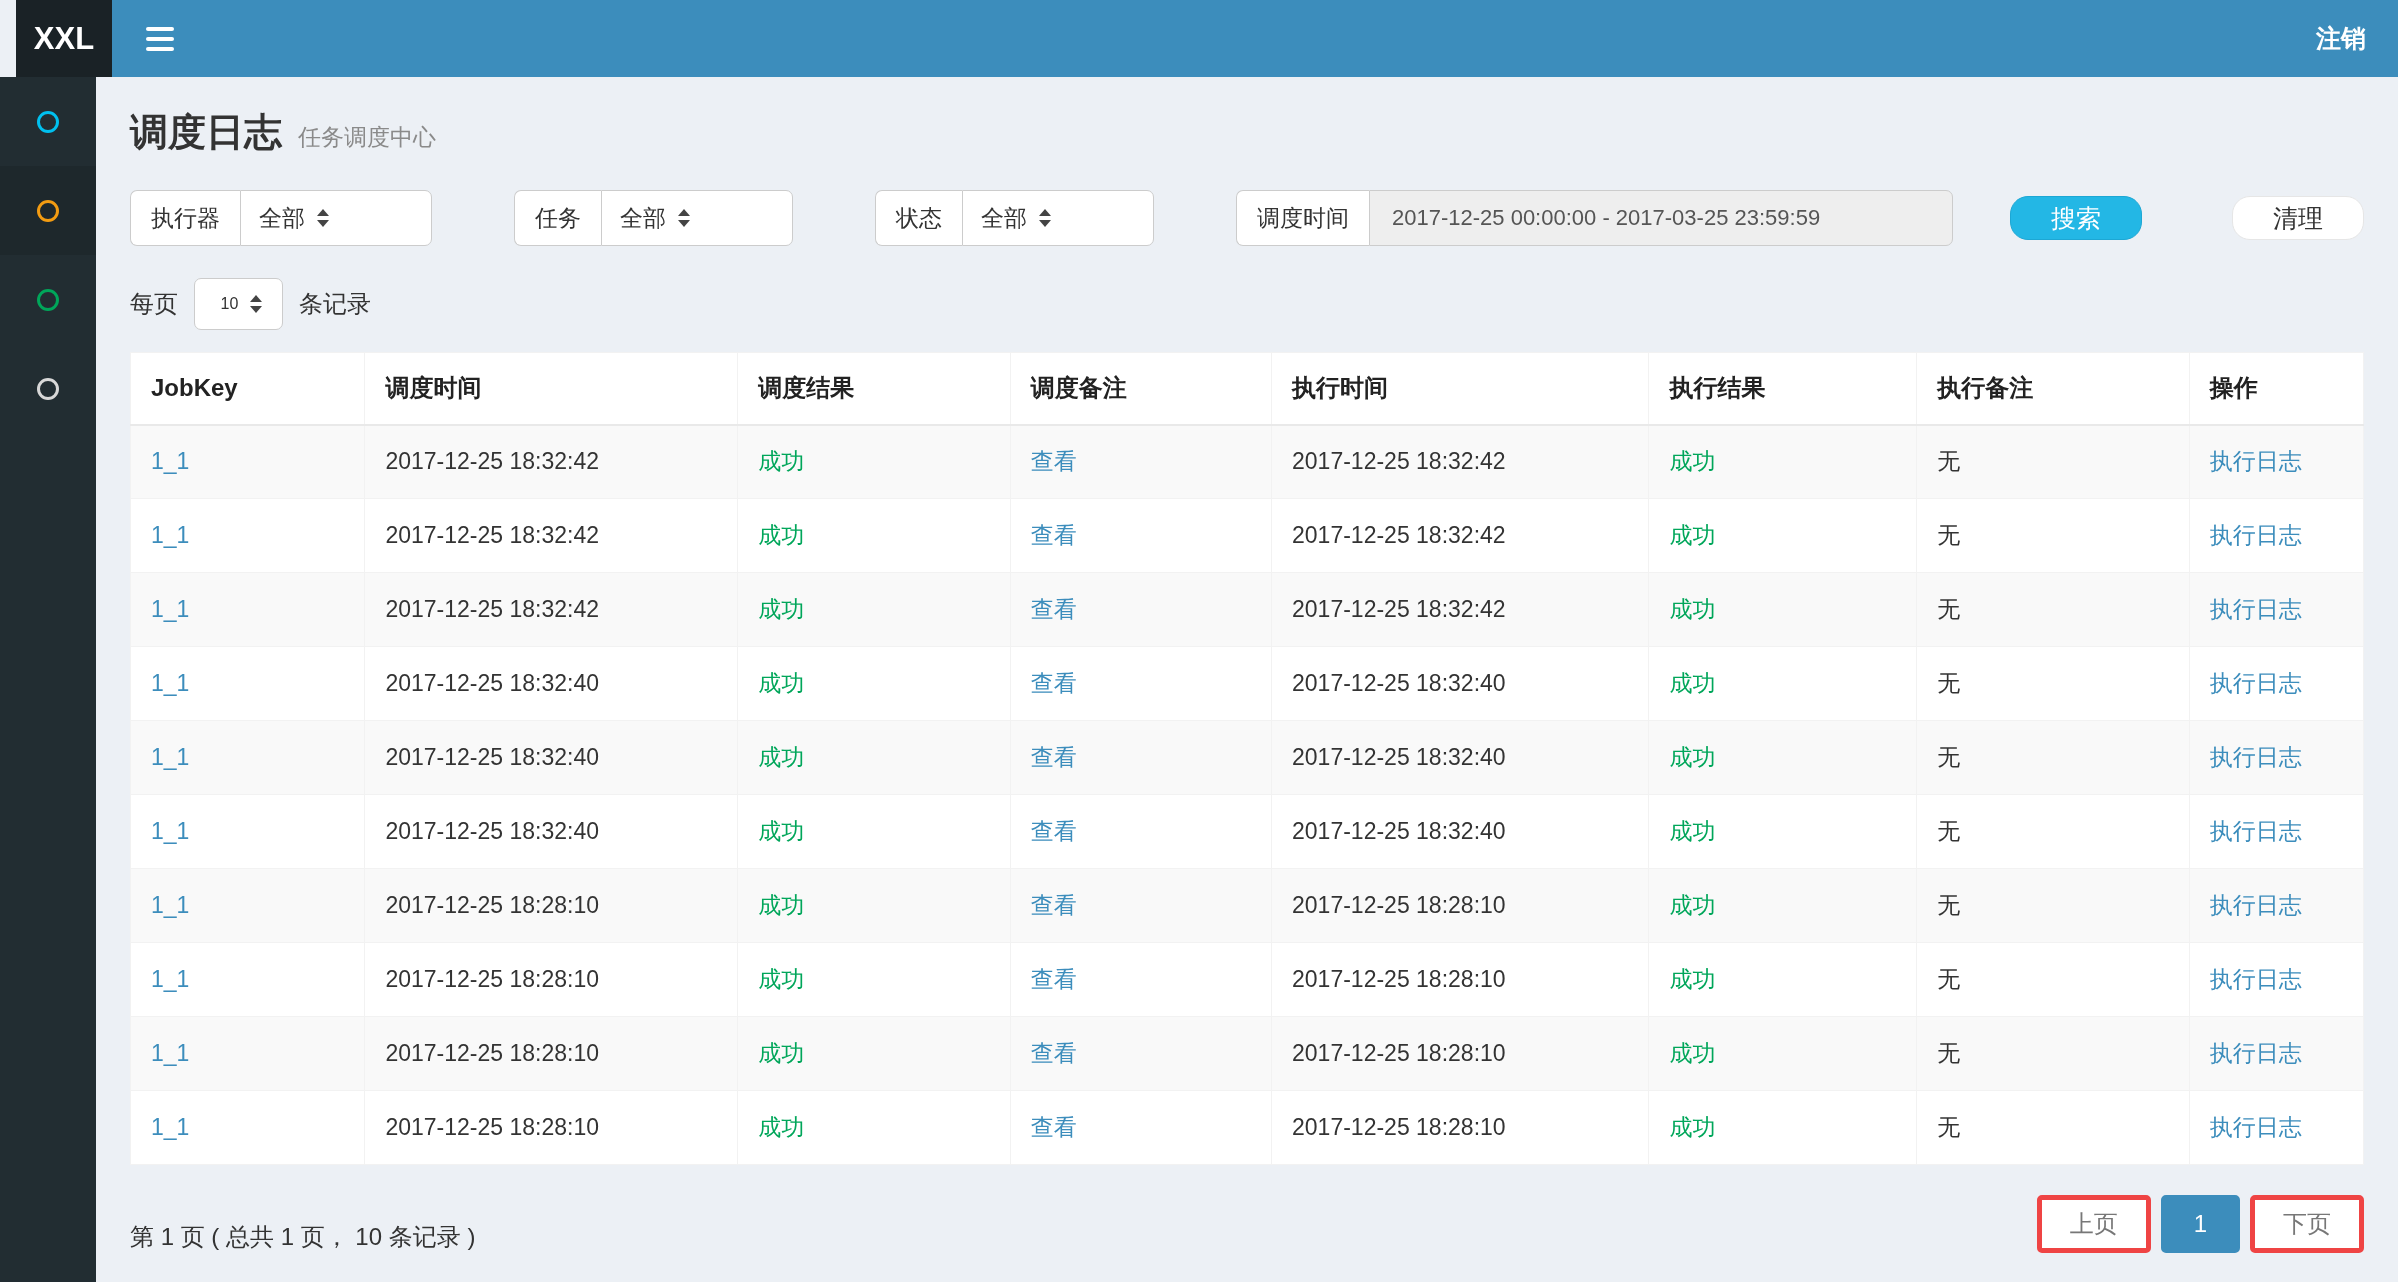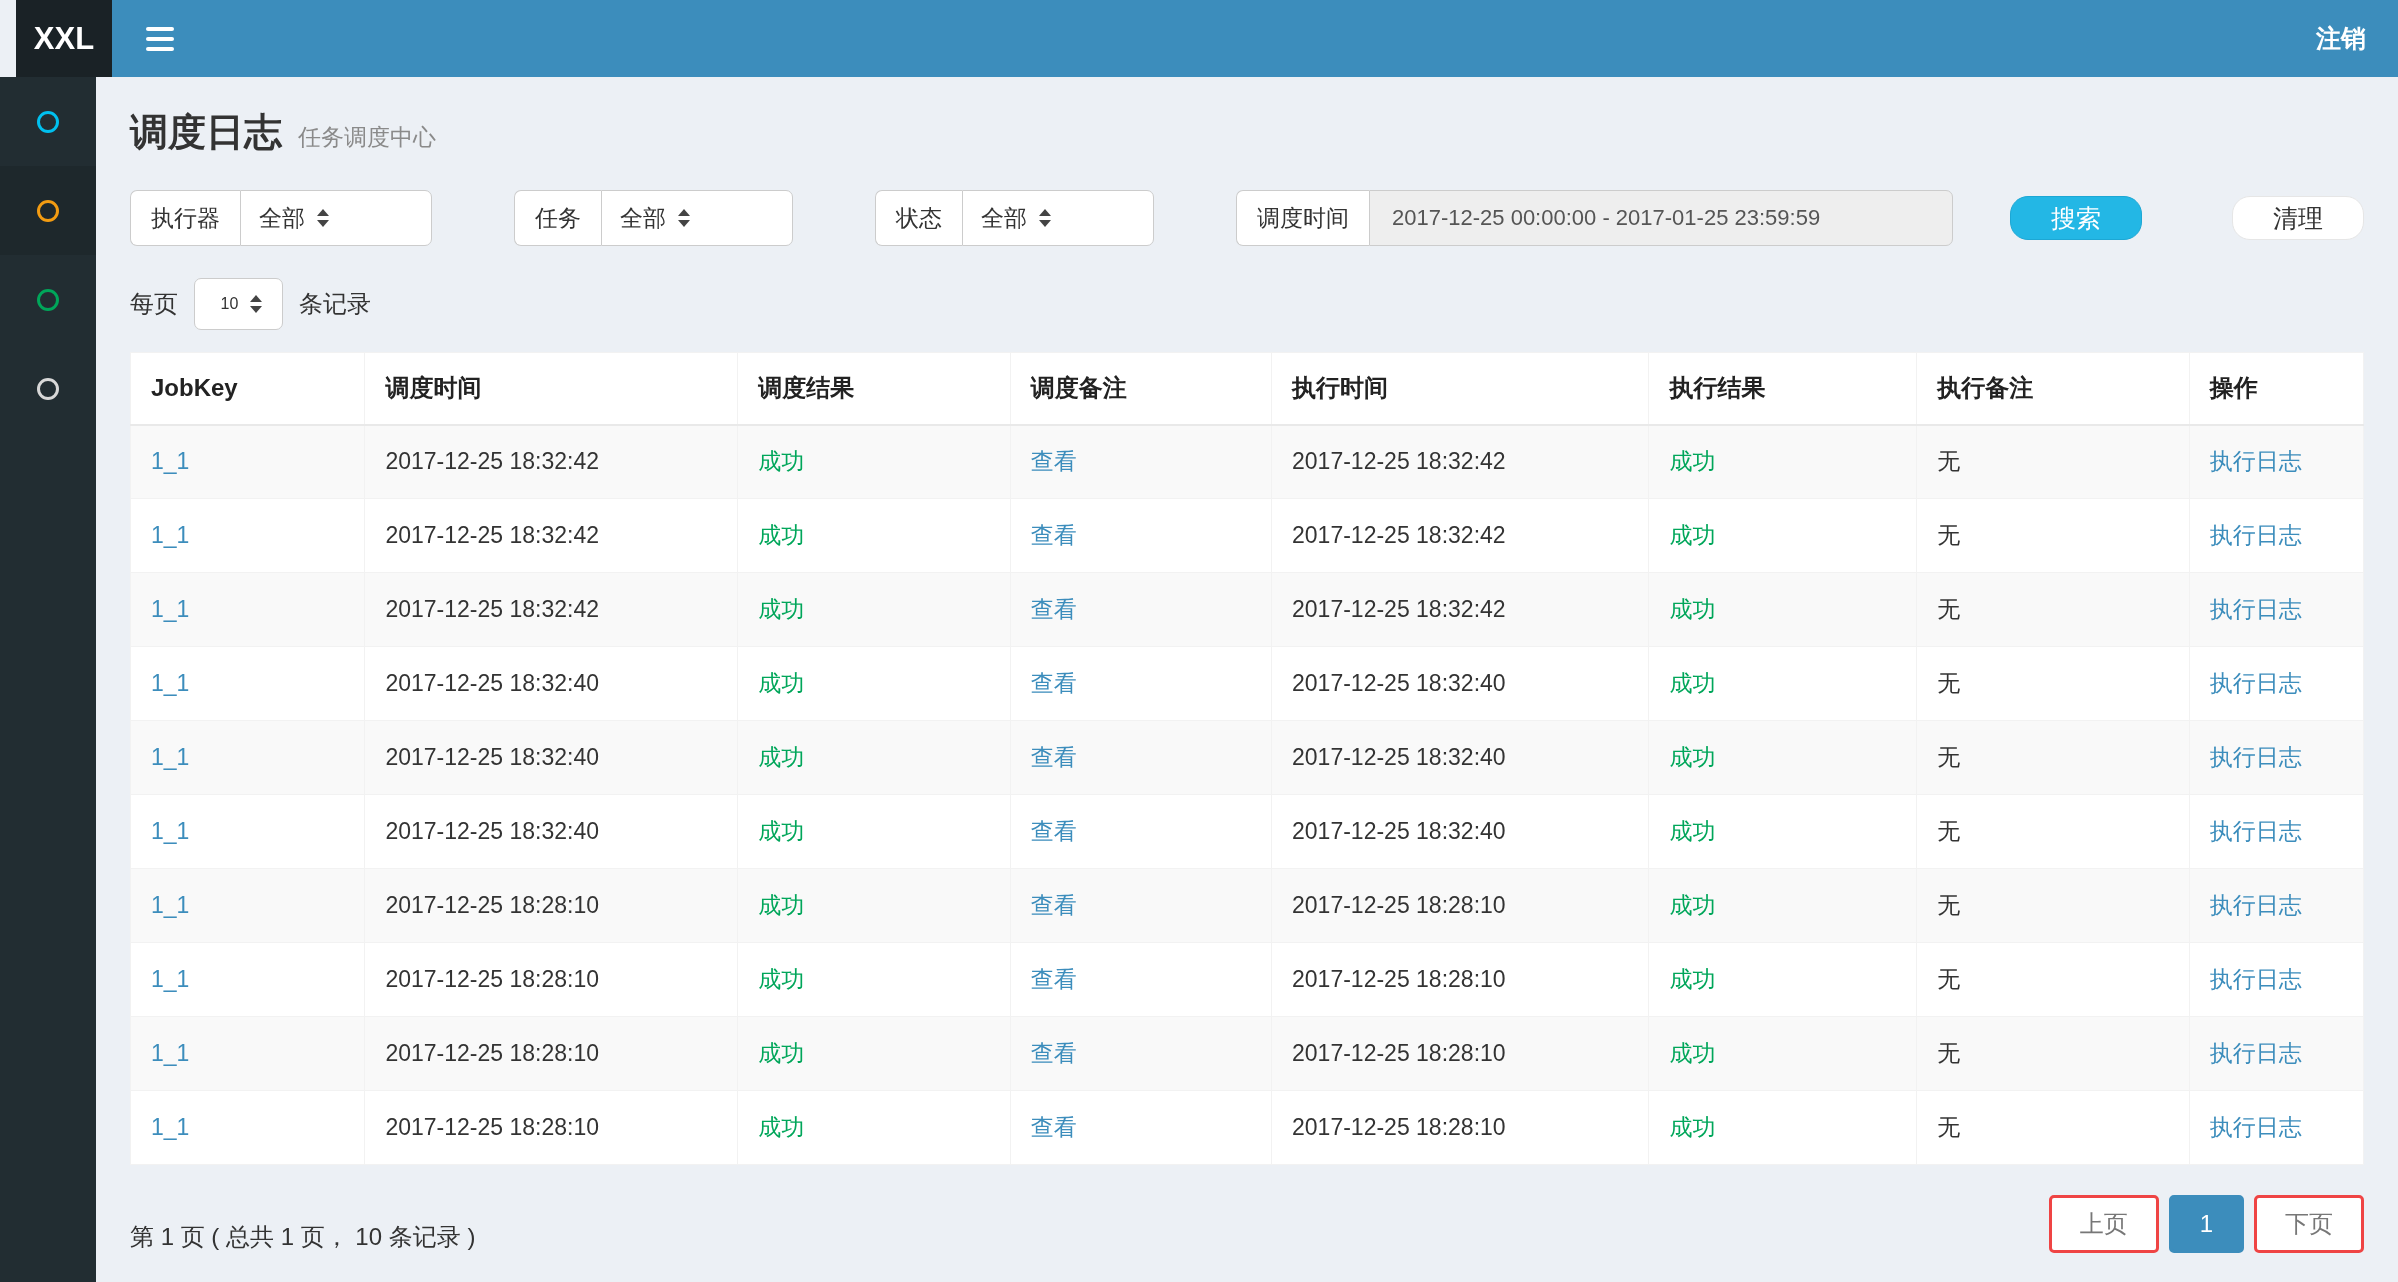--- a/index.html
+++ b/index.html
@@ -62,21 +62,21 @@
   td{height:74px;font-size:23px;color:#333}
   tbody tr:nth-child(odd){background:#f9f9f9}
   a.link{color:#3c8dbc;text-decoration:none;cursor:pointer}
   .success{color:#00a65a}
 
   
   .table-footer{display:flex;justify-content:space-between;align-items:flex-end;margin-top:30px}
   .summary{font-size:24px;color:#333}
   .pagination{display:flex;gap:10px}
   .page-btn{min-width:66px;height:58px;padding:0 28px;display:flex;align-items:center;justify-content:center;
-    background:#fff;border:3px solid #ef4444;border-radius:5px;font-size:24px;color:#777;cursor:pointer}
+    background:#fff;border:5px solid #ef4444;border-radius:5px;font-size:24px;color:#777;cursor:pointer}
   .page-btn.active{background:#3c8dbc;border-color:#3c8dbc;color:#fff}
 </style>
 </head>
 <body>
 
 <header class="navbar">
   <div class="logo">XXL</div>
   <div class="hamburger">
     <span></span>
       <span></span>
@@ -137,21 +137,21 @@
         <span class="stepper">
             <i class="up"></i>
             <i class="dn"></i>
           </span>
       </div>
     </div>
 
     <div class="group">
       <span class="addon">调度时间</span>
       <div class="datebox">
-        <span>2017-12-25 00:00:00 - 2017-01-25 23:59:59</span>
+        <span>2017-12-25 00:00:00 - 2017-03-25 23:59:59</span>
       </div>
     </div>
 
     <button class="btn btn-search">搜索</button>
     <button class="btn btn-clear">清理</button>
   </div>
 
   <div class="page-size-row">
     <span>每页</span>
     <div class="small-select">

